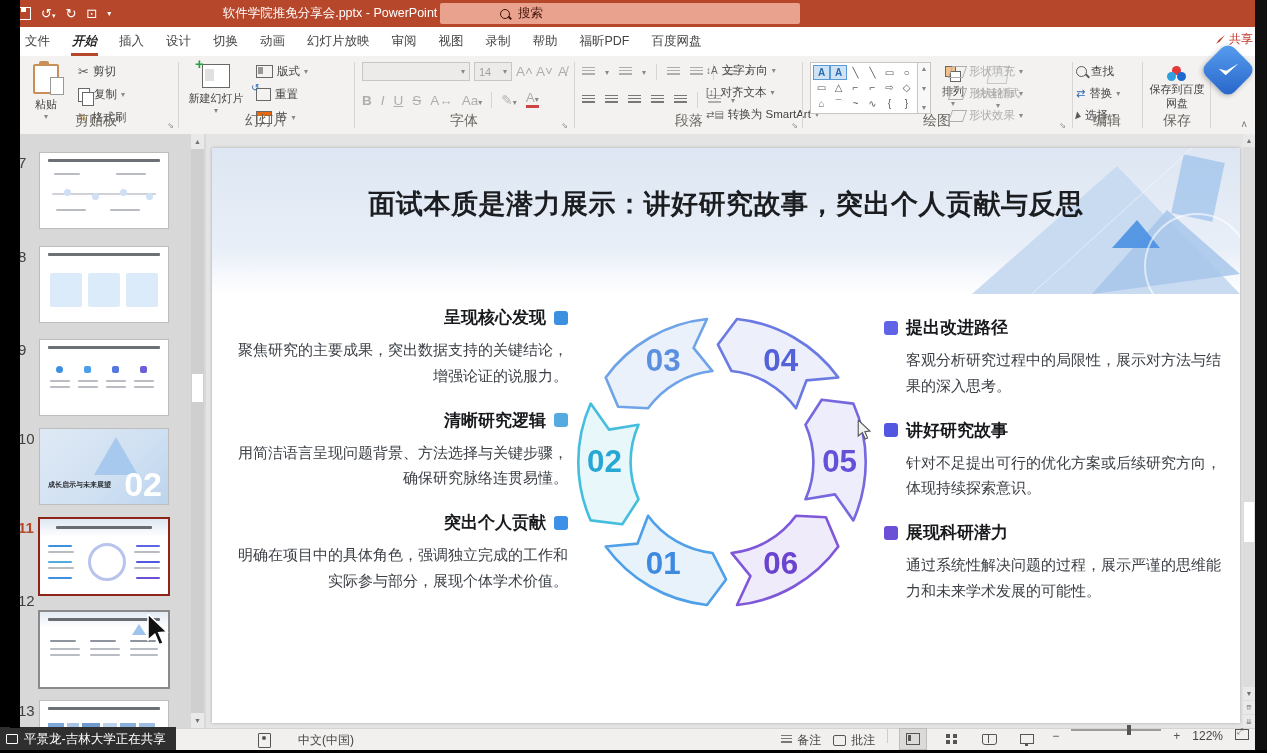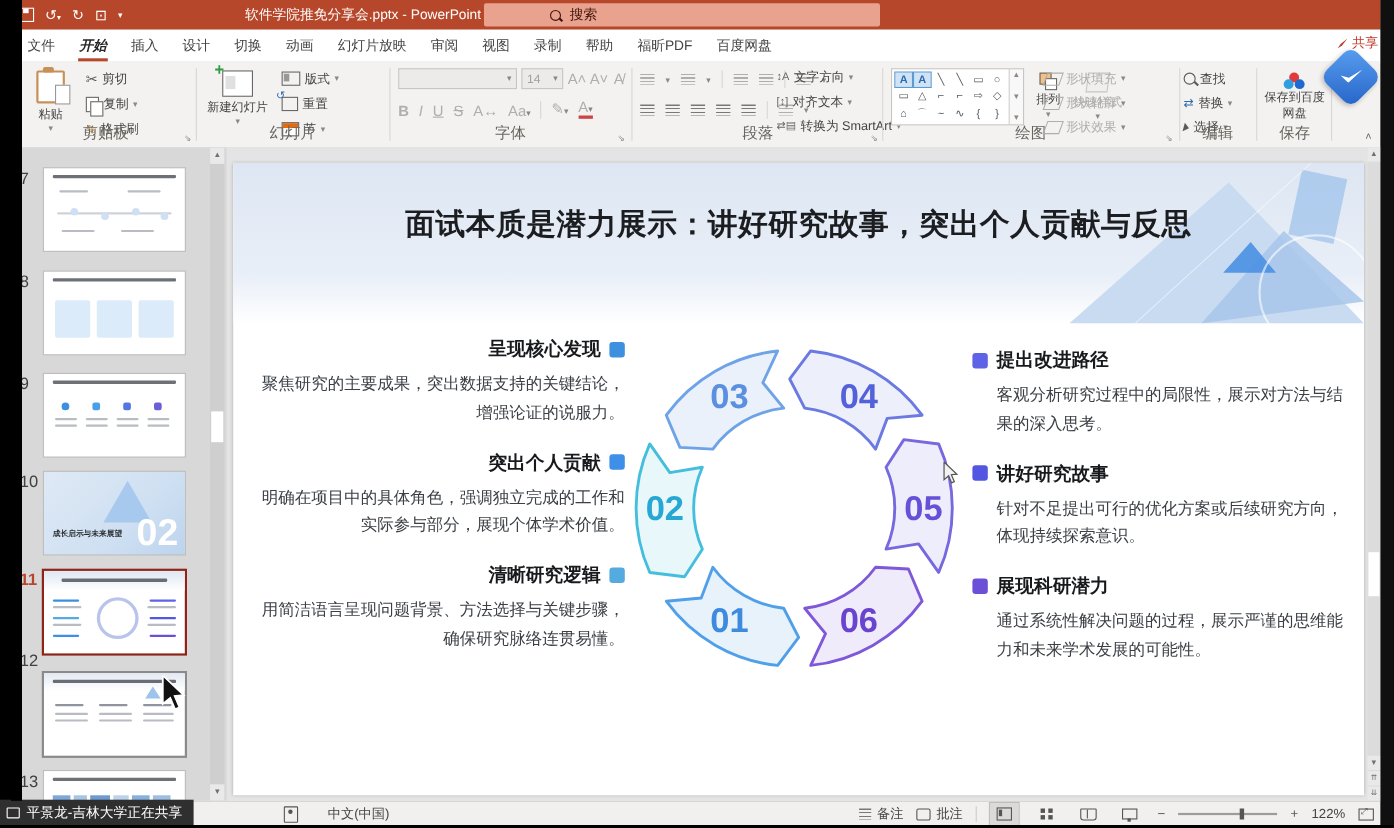--- a/index.html
+++ b/index.html
@@ -120,21 +120,21 @@
   .colR .idesc{padding-left:22px;}
   .cursor-svg{position:absolute;pointer-events:none;}
 
   
   .statusbar{position:absolute;left:-10px;top:728px;width:1255px;height:22px;background:#f1f0ef;border-top:1px solid #d6d4d2;font-size:12px;color:#444;}
   .sharebadge{position:absolute;left:0;top:-2px;height:24px;background:#2f2f2f;color:#fff;display:flex;align-items:center;gap:6px;padding:0 10px 0 6px;font-size:12.5px;}
   .shic{width:10px;height:8px;border:1.3px solid #fff;border-radius:1px;}
   .accic{position:relative;width:11px;height:13px;border:1.2px solid #555;border-radius:1px;}
   .accic:before{content:"";position:absolute;left:3px;top:2px;width:4px;height:4px;border-radius:50%;background:#555;}
   .sb-item{display:flex;align-items:center;gap:5px;}
-  .sb-right{position:absolute;right:6px;top:0;height:22px;display:flex;align-items:center;gap:12px;}
+  .sb-right{position:absolute;right:6px;top:0;height:22px;display:flex;gap:12px;}
   .viewbtn{width:26px;height:20px;display:flex;align-items:center;justify-content:center;color:#555;font-size:11px;}
   .viewbtn.on{background:#dcdad8;outline:1px solid #c0bebc;}
   .vnormal{width:12px;height:10px;border:1.2px solid #555;position:relative;}
   .vnormal:before{content:"";position:absolute;left:1px;top:1px;width:3px;height:6px;background:#555;}
   .vgrid{width:11px;height:10px;background:
     linear-gradient(#555,#555) 0 0/4px 4px no-repeat,
     linear-gradient(#555,#555) 7px 0/4px 4px no-repeat,
     linear-gradient(#555,#555) 0 6px/4px 4px no-repeat,
     linear-gradient(#555,#555) 7px 6px/4px 4px no-repeat;}
   .vread{width:13px;height:9px;border:1.2px solid #555;border-radius:1px 1px 3px 3px;position:relative;}
@@ -535,31 +535,31 @@
           <div class="colL">
             <div class="item">
               <div class="ihead">
                   <span>呈现核心发现</span>
                   <span class="sq" style="background: rgb(61, 143, 224);"></span>
                 </div>
               <div class="idesc">聚焦研究的主要成果，突出数据支持的关键结论，增强论证的说服力。</div>
             </div>
             <div class="item">
               <div class="ihead">
+                  <span>清晰研究逻辑</span>
+                  <span class="sq" style="background: rgb(85, 170, 223);"></span>
+                </div>
+              <div class="idesc">用简洁语言呈现问题背景、方法选择与关键步骤，确保研究脉络连贯易懂。</div>
+            </div>
+            <div class="item">
+              <div class="ihead">
                   <span>突出个人贡献</span>
                   <span class="sq" style="background: rgb(61, 143, 232);"></span>
                 </div>
               <div class="idesc">明确在项目中的具体角色，强调独立完成的工作和实际参与部分，展现个体学术价值。</div>
-            </div>
-            <div class="item">
-              <div class="ihead">
-                  <span>清晰研究逻辑</span>
-                  <span class="sq" style="background: rgb(85, 170, 223);"></span>
-                </div>
-              <div class="idesc">用简洁语言呈现问题背景、方法选择与关键步骤，确保研究脉络连贯易懂。</div>
             </div>
           </div>
 
           <svg id="cycle-svg" width="392" height="392" viewBox="0 0 300 300" style="position:absolute;left:314px;top:118px">
               <path d="M61.0,214.7 A110,110 0 0 0 138.5,259.4 L153.1,239.9 L142.7,219.6 A70,70 0 0 1 93.4,191.1 L85.3,212.5 Z" fill="#E8F2FB" stroke="#4FA0E8" stroke-width="2" stroke-linejoin="round"></path>
               <text x="105.0" y="227.9" text-anchor="middle" dominant-baseline="central" font-size="24" font-weight="bold" fill="#3E8ADF">01</text>
               <path d="M49.5,105.3 A110,110 0 0 0 49.5,194.7 L73.7,197.7 L86.1,178.5 A70,70 0 0 1 86.1,121.5 L63.5,125.2 Z" fill="#E7F7FA" stroke="#45BEDE" stroke-width="2" stroke-linejoin="round"></path>
               <text x="60.0" y="150.0" text-anchor="middle" dominant-baseline="central" font-size="24" font-weight="bold" fill="#27A7D3">02</text>
               <path d="M138.5,40.6 A110,110 0 0 0 61.0,85.3 L70.5,107.7 L93.4,108.9 A70,70 0 0 1 142.7,80.4 L128.2,62.7 Z" fill="#EAF1FB" stroke="#6FA3E8" stroke-width="2" stroke-linejoin="round"></path>
               <text x="105.0" y="72.1" text-anchor="middle" dominant-baseline="central" font-size="24" font-weight="bold" fill="#5B8FE0">03</text>

